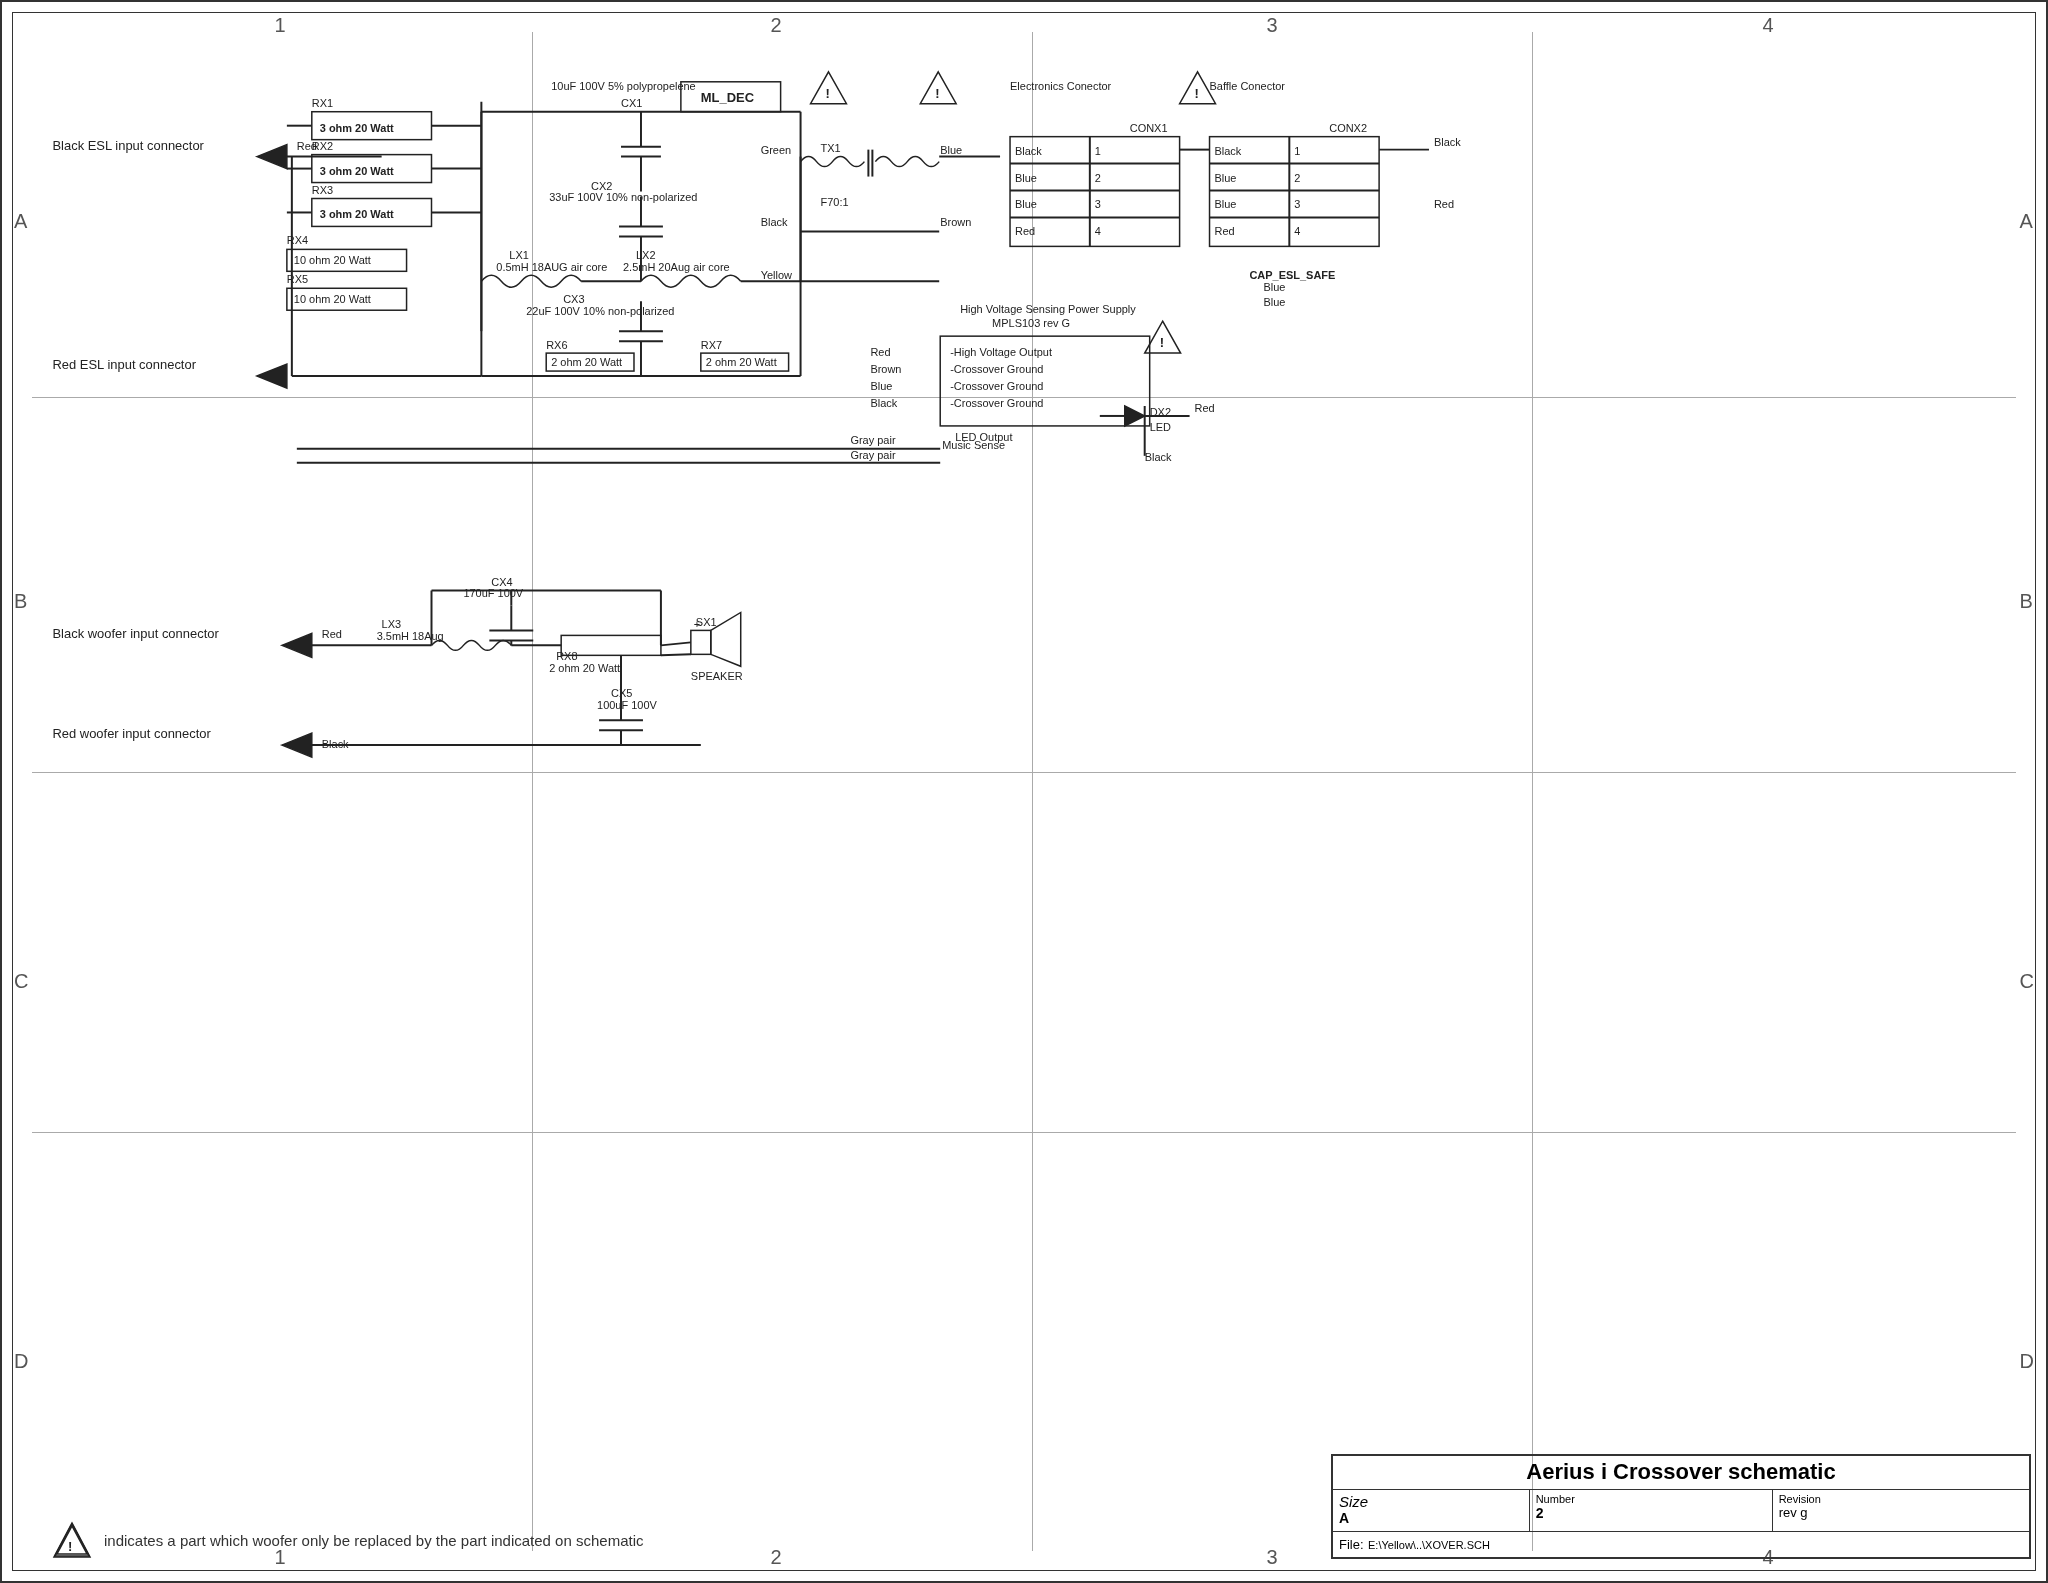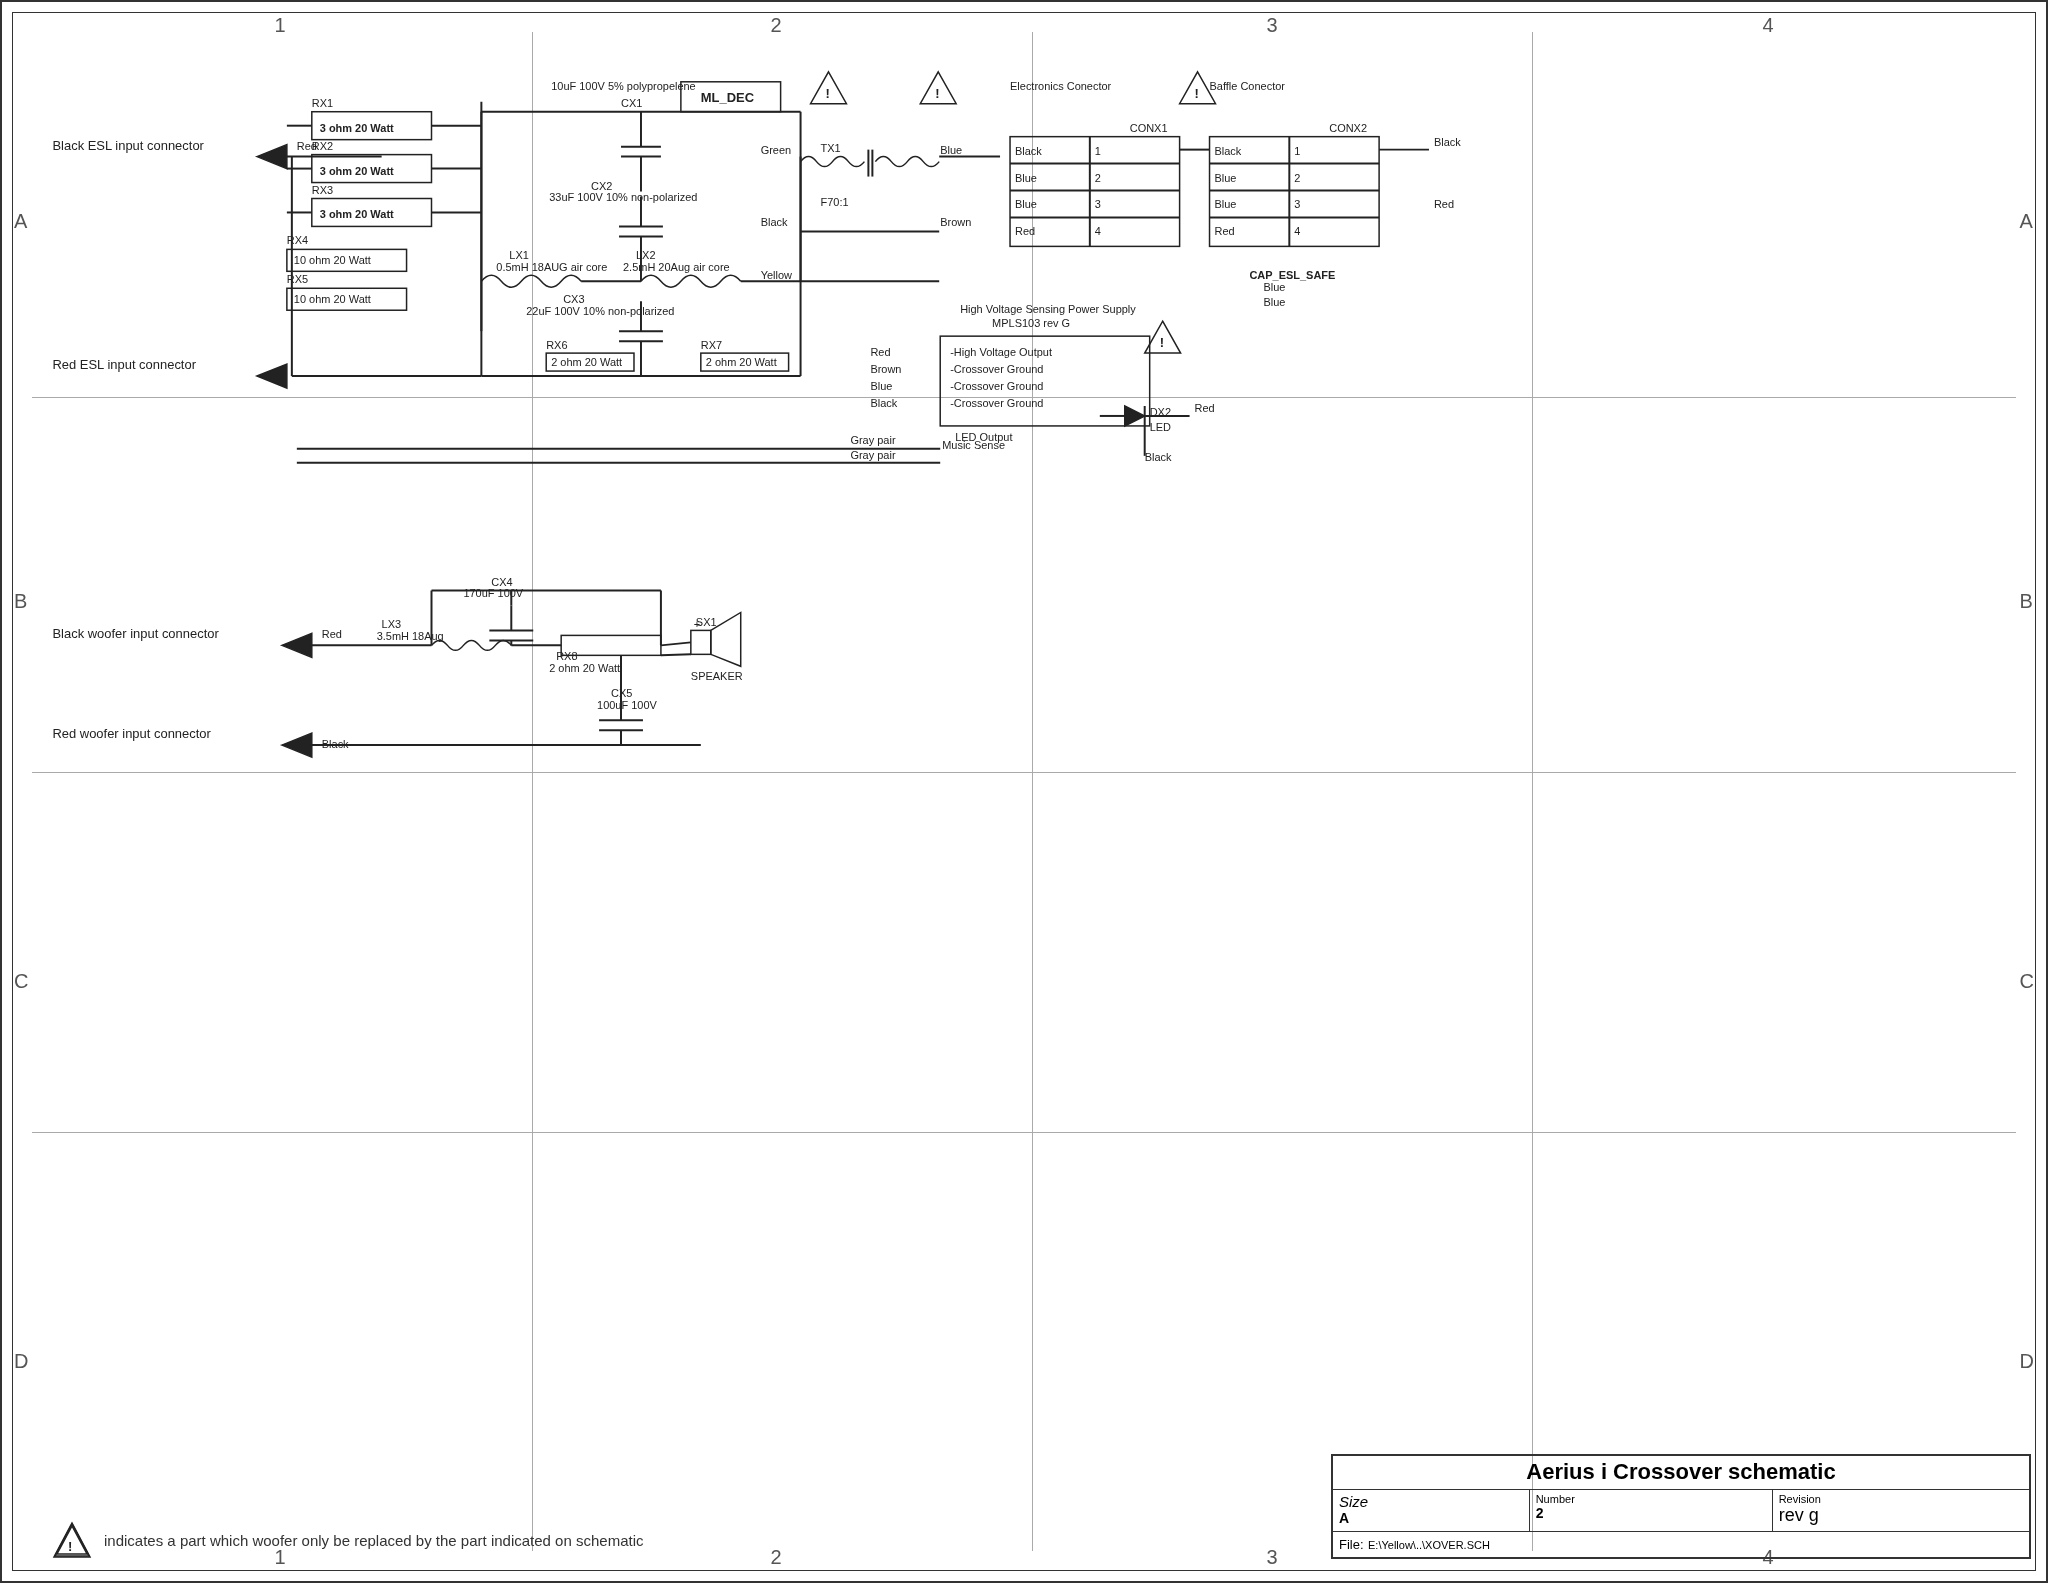--- a/index.html
+++ b/index.html
@@ -444,21 +444,21 @@
         <td>
           <div style="font-size:15px;font-style:italic;">Size</div>
           <div style="font-size:14px; font-weight:bold;">A</div>
         </td>
         <td>
           <div style="font-size:11px;">Number</div>
           <div style="font-size:14px; font-weight:bold;">2</div>
         </td>
         <td>
           <div style="font-size:11px;">Revision</div>
-          <div style="font-size:18px;">rev g</div>
+          <div style="font-size:13px;">rev g</div>
         </td>
       </tr>
       <tr>
         <td colspan="3">
           <span style="font-size:13px;">File:</span>
           <span style="font-size:11px;">E:\Yellow\..\XOVER.SCH</span>
         </td>
       </tr>
     </tbody>
       </table>

